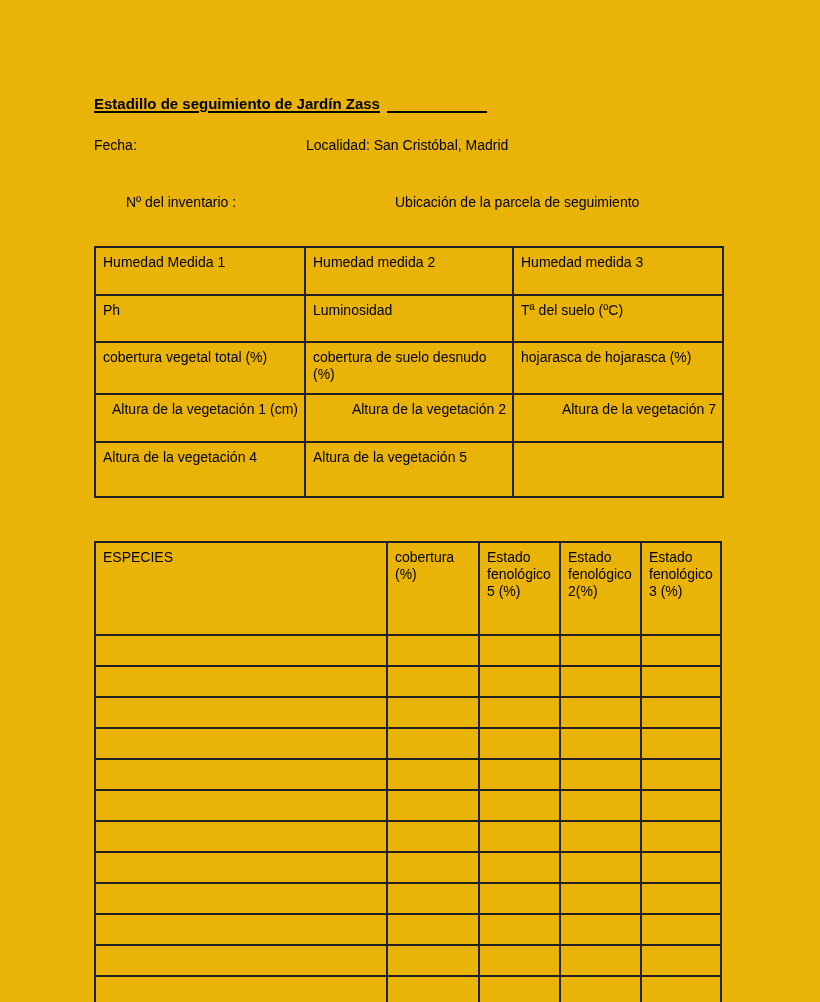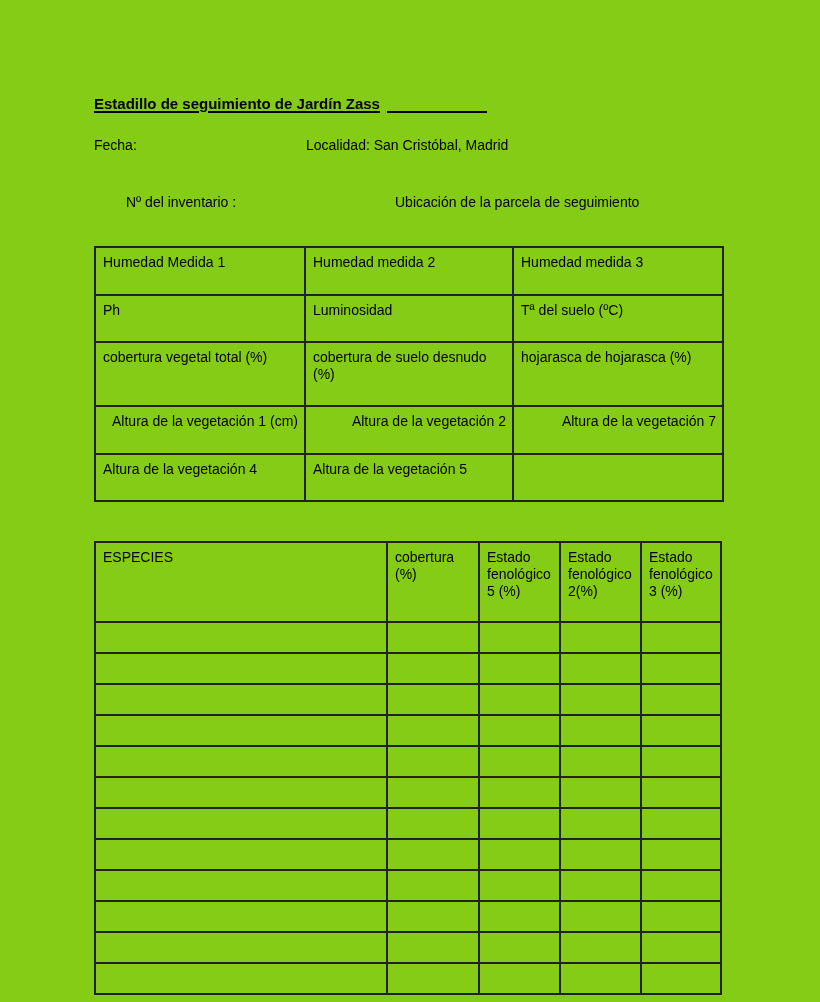--- a/index.html
+++ b/index.html
@@ -11,21 +11,21 @@
     width: 820px;
     height: 1002px;
     position: relative;
     font-family: "Liberation Sans", "DejaVu Sans", sans-serif;
     color: #000000;
     font-size: 14px;
   }
   .page {
     position: absolute;
     inset: 0;
-    background: #84cc16;
+    background: #eab308;
     overflow: hidden;
   }
   .abs { position: absolute; white-space: nowrap; }
 
   .title-row {
     position: absolute;
     left: 94px;
     top: 95px;
     font-size: 15px;
     font-weight: bold;
@@ -62,26 +62,26 @@
     padding: 6px 6px 0 7px;
     font-size: 14px;
     line-height: 17px;
     box-sizing: border-box;
     overflow: hidden;
   }
 
   .t1 { left: 94px; top: 246px; width: 628px; }
   .t1 tr.r1 td { height: 48px; }
   .t1 tr.r2 td { height: 47px; }
-  .t1 tr.r3 td { height: 64px; }
+  .t1 tr.r3 td { height: 52px; }
   .t1 tr.r4 td { height: 48px; text-align: right; }
-  .t1 tr.r5 td { height: 47px; border-radius: 18px; }
+  .t1 tr.r5 td { height: 55px; border-radius: 18px; }
 
   .t2 { left: 94px; top: 541px; width: 626px; }
-  .t2 tr.hdr td   { height: 80px; }
+  .t2 tr.hdr td   { height: 93px; }
   .t2 tr.empty td { height: 31px; }
 </style>
 </head>
 <body>
 
 <div class="page">
 
   <div class="title-row">
     <span class="title-text">Estadillo de seguimiento de Jardín Zass</span><span class="title-ext"></span>
   </div>

